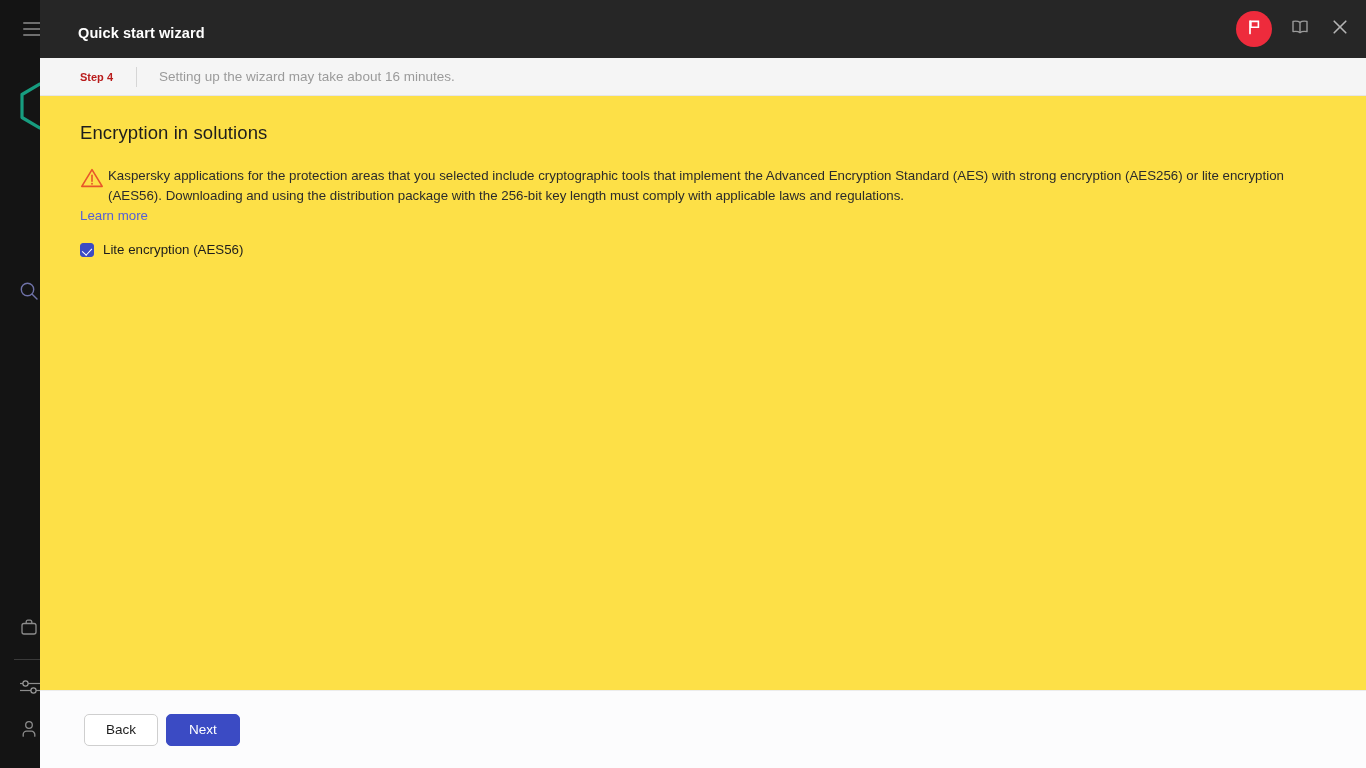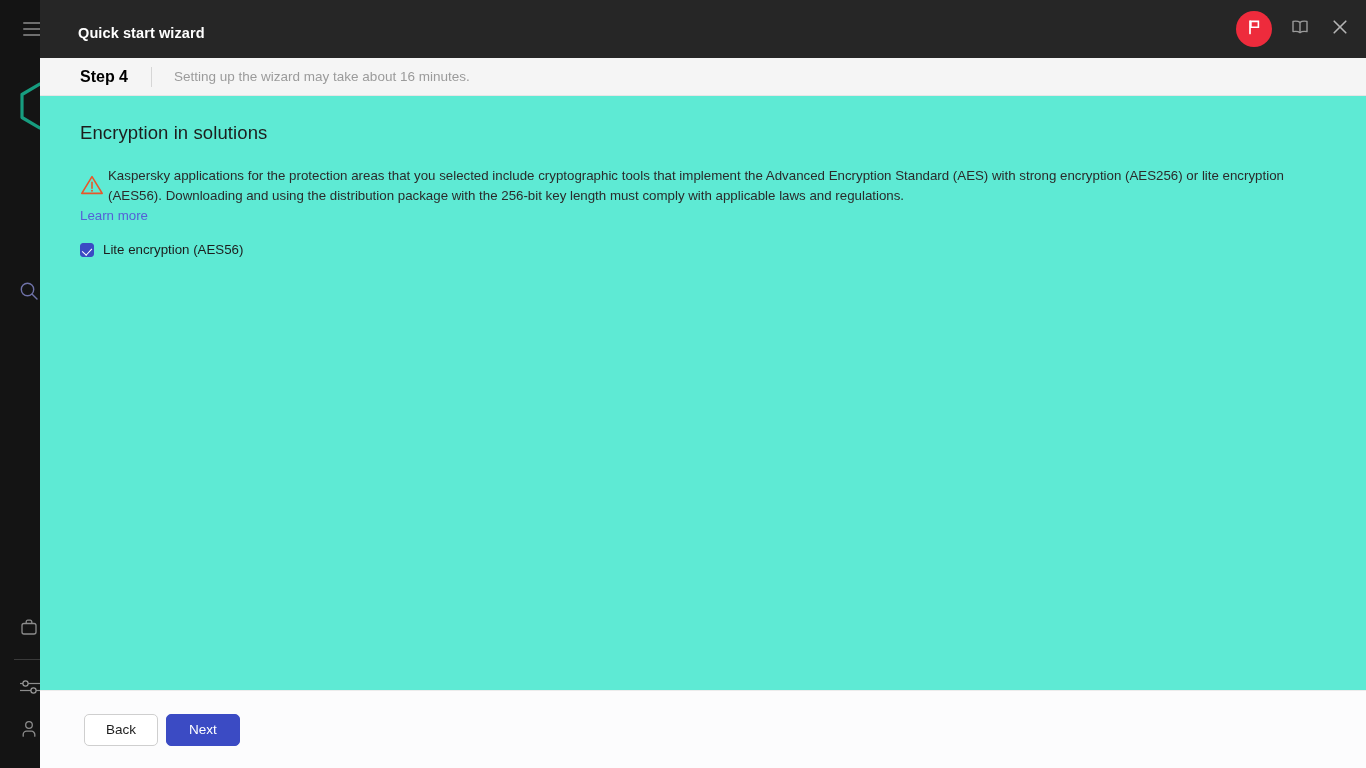--- a/index.html
+++ b/index.html
@@ -126,55 +126,55 @@
   #stepbar {
     height: 38px;
     flex: 0 0 38px;
     background: #f5f5f5;
     border-bottom: 1px solid #e6e6e6;
     display: flex;
     align-items: center;
     padding-left: 40px;
   }
   #step-label {
-    font-size: 16px;
+    font-size: 11px;
     font-weight: bold;
-    color: #000000;
+    color: #b91c1c;
   }
   .step-sep {
     width: 1px;
     height: 20px;
     background: #d6d6d6;
     margin: 0 22px 0 23px;
   }
   #step-hint {
     font-size: 13.5px;
     color: #9b9b9b;
   }
 
   
   #body {
     flex: 1 1 auto;
     position: relative;
     padding: 0 40px;
     overflow: hidden;
-    background: #5eead4;
+    background: #fde047;
   }
   #page-title {
     margin: 0;
     padding-top: 26px;
     font-size: 18.5px;
     font-weight: normal;
     color: #1d1d1d;
     letter-spacing: 0.1px;
   }
 
   .notice {
     display: flex;
-    align-items: center;
+    align-items: flex-start;
     margin-top: 22px;
   }
   .notice-icon {
     flex: 0 0 28px;
     width: 28px;
     height: 26px;
     margin-top: 1px;
     display: flex;
     align-items: flex-start;
     justify-content: flex-start;

